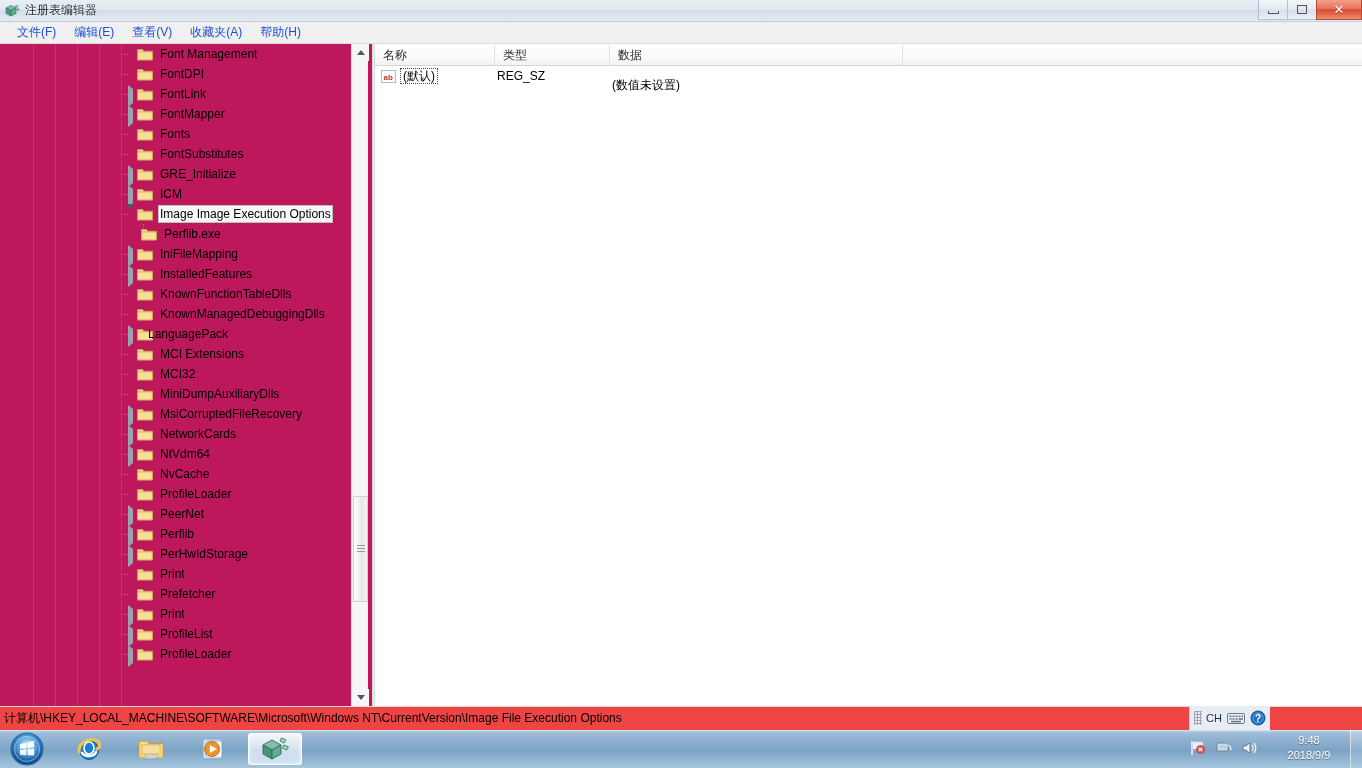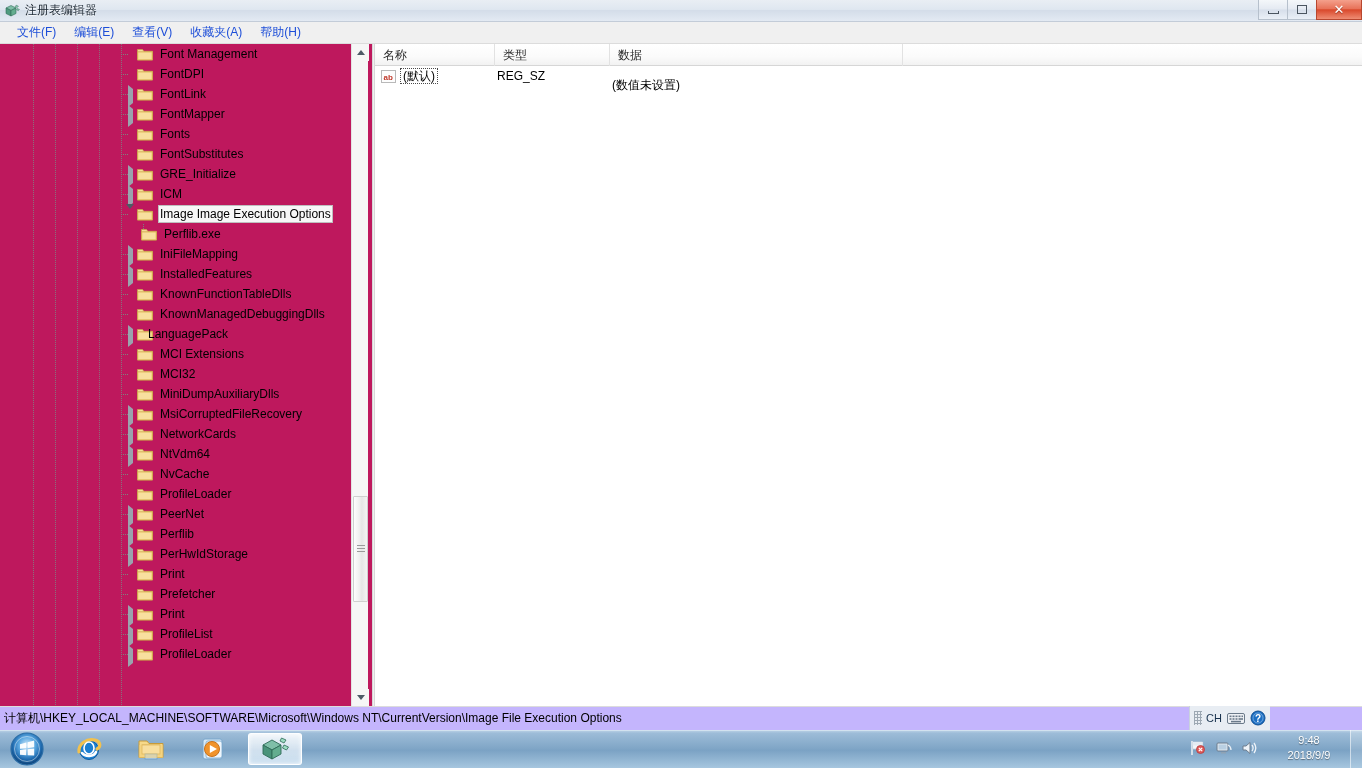--- a/index.html
+++ b/index.html
@@ -238,21 +238,21 @@
     border: 1px dotted #4a4a4a;
     padding: 0 2px; line-height: 14px;
   }
   .celltype { width: 115px; padding-left: 2px; }
   .celldata { flex: 1 1 auto; padding-left: 2px; margin-top: 19px; }
 
   
   #statusbar {
     position: absolute; left: 0; top: 706px;
     width: 1362px; height: 24px;
-    background: #c4b5fd;
+    background: #ef4444;
     border-top: 1px solid #dcdcdc;
     display: flex; align-items: center;
     padding-left: 4px;
     font-size: 12px; color: #000;
     white-space: nowrap;
   }
 
   
   #taskbar {
     position: absolute; left: 0; top: 730px;

